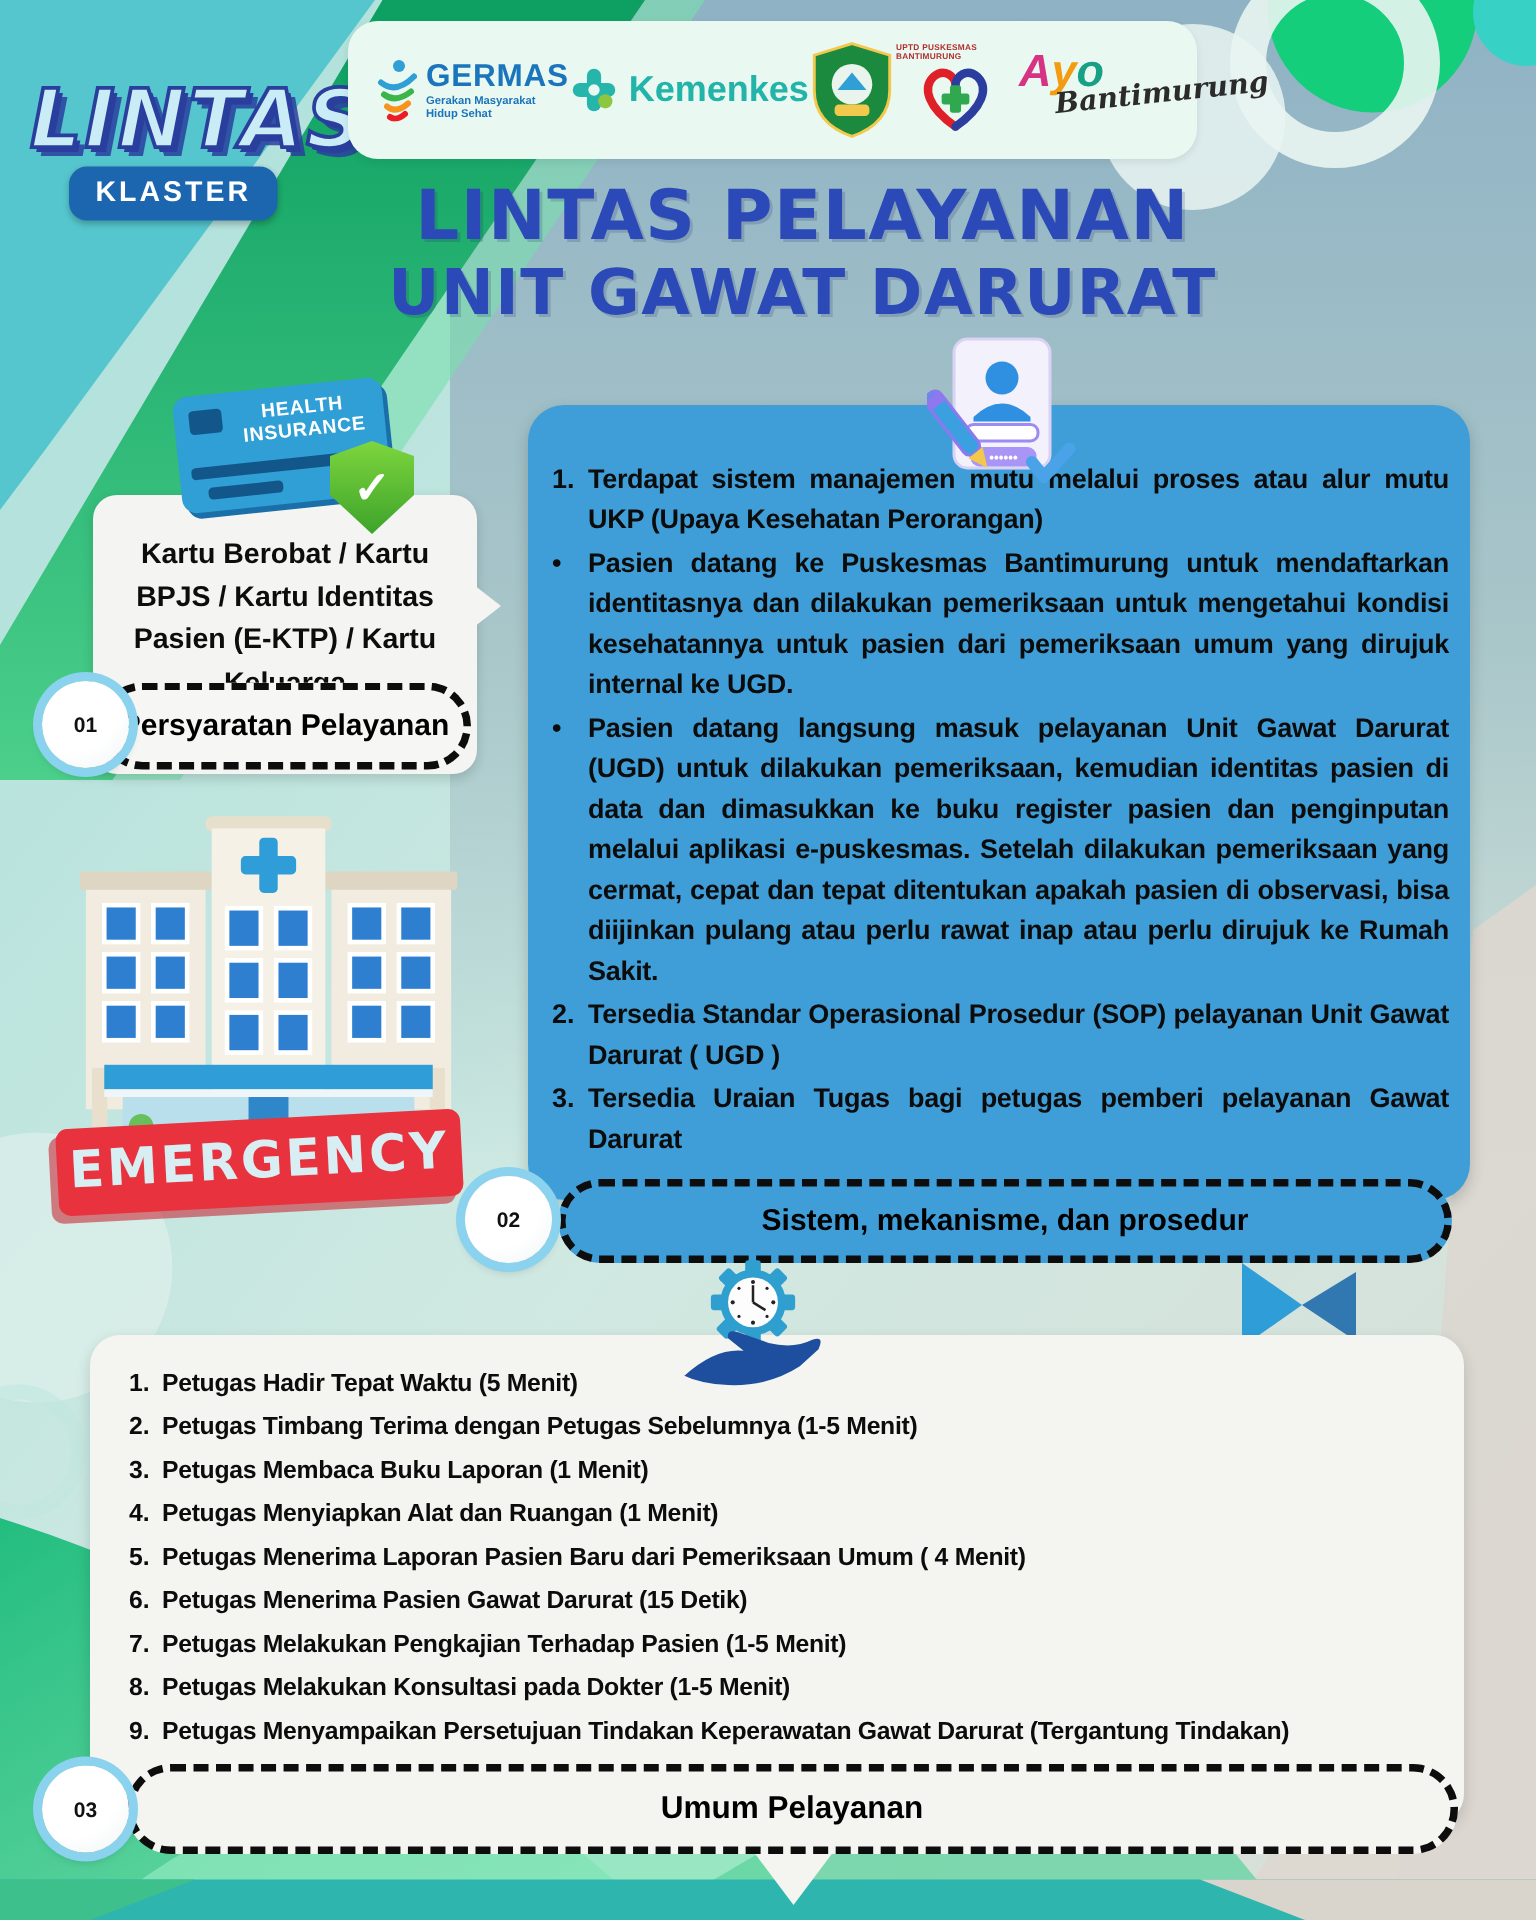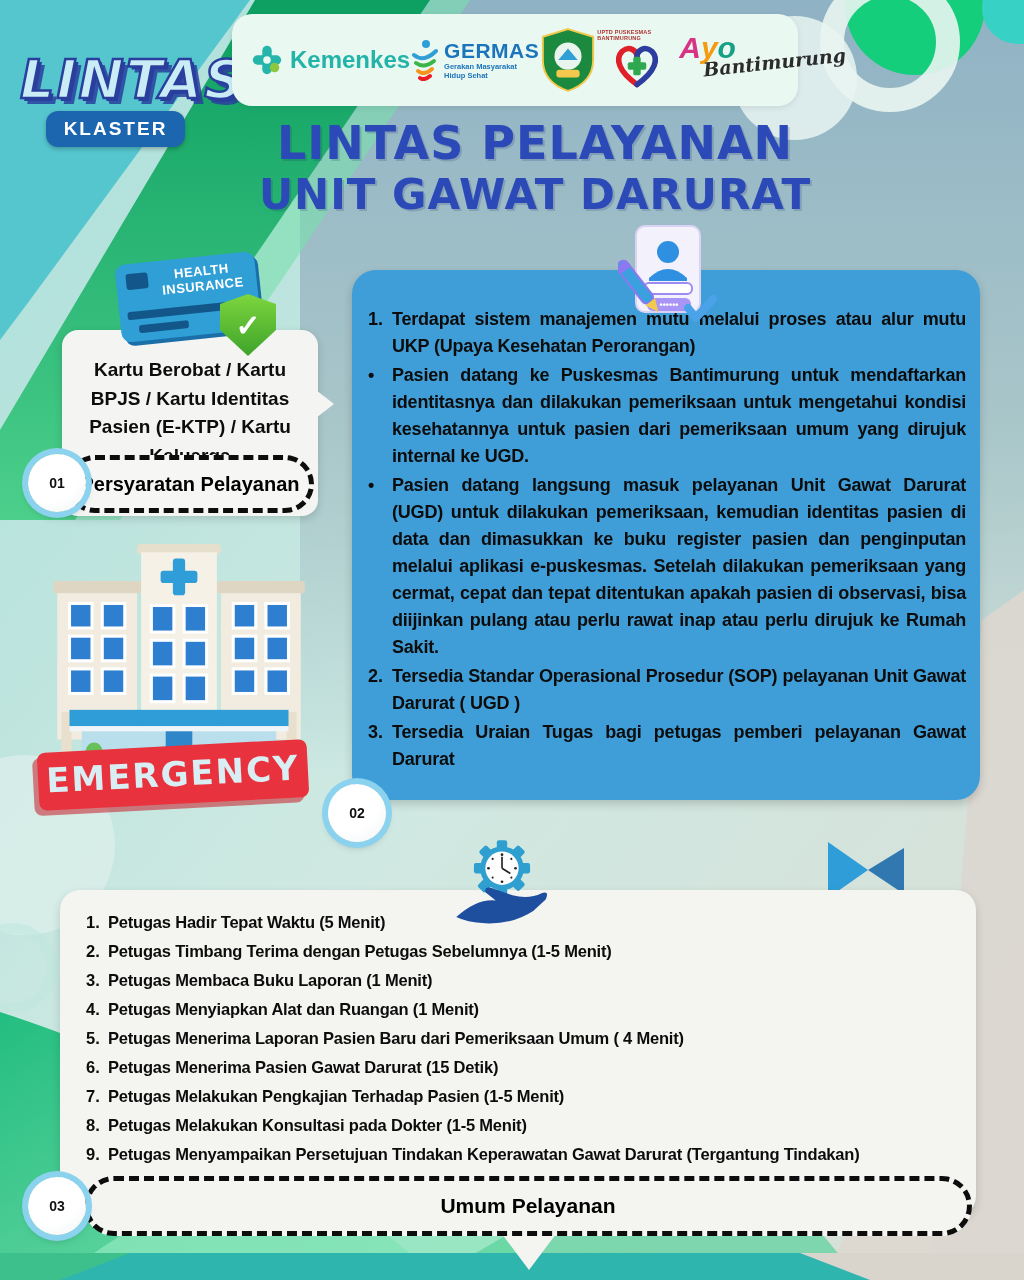--- a/index.html
+++ b/index.html
@@ -67,21 +67,21 @@
     align-items:center;justify-content:center;font-weight:800;color:#000000;z-index:4;}
   .pill-1{left:66px;top:455px;width:248px;height:58px;background:#f6f6f4;font-size:20px;}
   .pill-2{left:372px;top:786px;width:596px;height:56px;background:#3f9ed8;font-size:20px;}
   .pill-3{left:84px;top:1176px;width:888px;height:60px;background:#f4f4f1;font-size:21px;}
 
   .badge{position:absolute;width:58px;height:58px;border-radius:50%;z-index:5;
     background:radial-gradient(circle at 35% 30%,#ffffff 55%,#eef3f5 100%);
     box-shadow:0 0 0 6px #8ad2ee,0 4px 8px rgba(0,0,0,.3);
     display:flex;align-items:center;justify-content:center;font-weight:800;font-size:14px;color:#111;}
   .badge-1{left:28px;top:454px;}
-  .badge-2{left:328px;top:784px;}
+  .badge-2{left:310px;top:784px;}
   .badge-3{left:28px;top:1177px;}
 
   
   .hospital{position:absolute;left:50px;top:540px;width:258px;height:220px;z-index:2;}
   .emergency{position:absolute;left:38px;top:746px;width:270px;z-index:3;transform:rotate(-3deg);
     background:#e8323e;border-radius:8px;padding:8px 4px 10px;text-align:center;
     box-shadow:-5px 5px 0 rgba(198,28,40,.55);}
   .emergency span{color:#d9eef3;font-weight:800;font-size:34px;letter-spacing:2px;
     font-family:"DejaVu Sans",sans-serif;}
 
@@ -154,40 +154,40 @@
     <polygon points="800,1253 1024,1253 1024,1280 870,1280" fill="#d9d4cc"></polygon>
   </svg>
 
   <div class="lintas">
     <div class="lintas-word">LINTAS</div>
     <div class="klaster">KLASTER</div>
   </div>
 
   <div class="logobar">
     <div class="logo">
-      <svg width="34" height="34" viewBox="0 0 36 36">
-        <rect x="13" y="3" width="10" height="30" rx="5" fill="#25b5ab"></rect>
-        <rect x="3" y="13" width="30" height="10" rx="5" fill="#25b5ab"></rect>
-        <circle cx="26" cy="26" r="5" fill="#8dc63f"></circle>
-        <circle cx="18" cy="18" r="4" fill="#e9f8f0"></circle>
-      </svg>
-      <span class="kem-text">Kemenkes</span>
-    </div>
-    <div class="logo">
       <svg width="28" height="42" viewBox="0 0 28 42">
         <circle cx="16" cy="5" r="4" fill="#2f9fd6"></circle>
         <path d="M4,16 Q14,24 26,12" stroke="#2f9fd6" stroke-width="4" fill="none" stroke-linecap="round"></path>
         <path d="M6,24 Q14,30 24,22" stroke="#3bb54a" stroke-width="4" fill="none" stroke-linecap="round"></path>
         <path d="M8,32 Q14,37 22,30" stroke="#f7941d" stroke-width="4" fill="none" stroke-linecap="round"></path>
         <path d="M10,39 Q14,42 20,37" stroke="#ed1c24" stroke-width="4" fill="none" stroke-linecap="round"></path>
       </svg>
       <div class="germas-col">
         <span class="germas-title">GERMAS</span>
         <span class="germas-sub">Gerakan Masyarakat Hidup Sehat</span>
       </div>
+    </div>
+    <div class="logo">
+      <svg width="34" height="34" viewBox="0 0 36 36">
+        <rect x="13" y="3" width="10" height="30" rx="5" fill="#25b5ab"></rect>
+        <rect x="3" y="13" width="30" height="10" rx="5" fill="#25b5ab"></rect>
+        <circle cx="26" cy="26" r="5" fill="#8dc63f"></circle>
+        <circle cx="18" cy="18" r="4" fill="#e9f8f0"></circle>
+      </svg>
+      <span class="kem-text">Kemenkes</span>
     </div>
     <div class="logo">
       <svg width="58" height="66" viewBox="0 0 60 68">
         <path d="M30,2 L56,10 V34 Q56,57 30,66 Q4,57 4,34 V10 Z" fill="#1c8a3e" stroke="#f2c94c" stroke-width="2"></path>
         <circle cx="30" cy="30" r="14" fill="#e8f4ec"></circle>
         <path d="M20,34 L30,22 L40,34 Z" fill="#2f9fd6"></path>
         <rect x="18" y="44" width="24" height="8" rx="3" fill="#f2c94c"></rect>
       </svg>
     </div>
     <div class="logo">
@@ -316,20 +316,23 @@
       </div>
     <div class="s2-item">
         <span class="s2-marker">2.</span>
         <span class="s2-text">Tersedia Standar Operasional Prosedur (SOP) pelayanan Unit Gawat Darurat ( UGD )</span>
       </div>
     <div class="s2-item">
         <span class="s2-marker">3.</span>
         <span class="s2-text">Tersedia Uraian Tugas bagi petugas pemberi pelayanan Gawat Darurat</span>
       </div>
   </div>
+  <div class="dashed-pill pill-2">
+    <span>Sistem, mekanisme, dan  prosedur</span>
+  </div>
   <div class="badge badge-2">
     <span>02</span>
   </div>
 
   <div class="clock-icon">
     <svg width="104" height="104" viewBox="0 0 100 100">
       <g fill="#2f9fd0">
         <rect x="45" y="4" width="10" height="12" rx="2"></rect>
         <rect x="45" y="48" width="10" height="12" rx="2"></rect>
         <rect x="23" y="26" width="12" height="10" rx="2"></rect>

